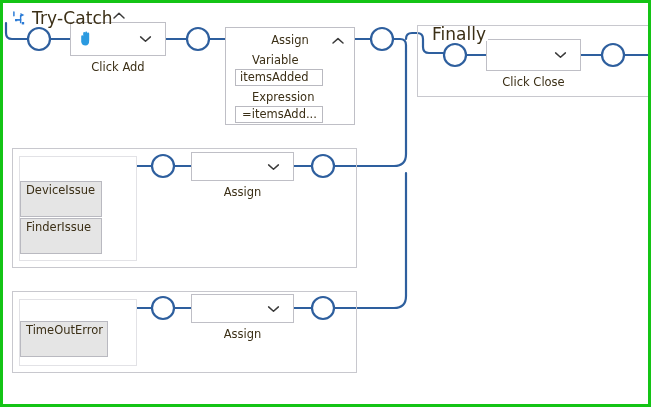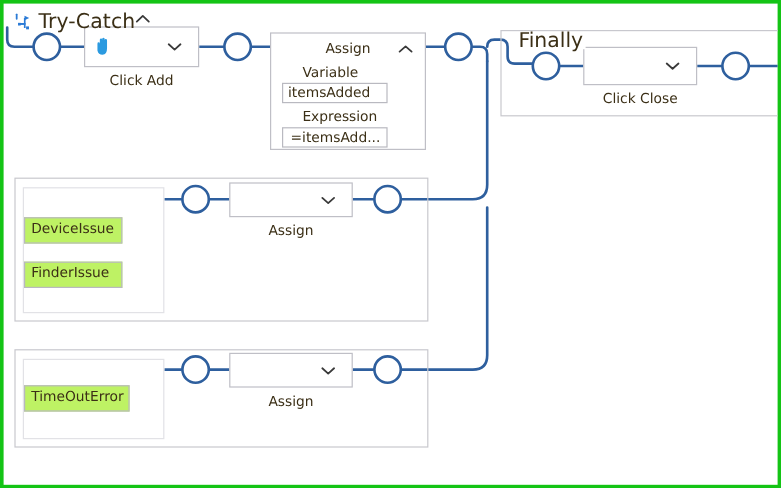--- a/index.html
+++ b/index.html
@@ -44,25 +44,25 @@
     border:1px solid #c8c8ce;background:transparent;
   }
   .tagbox{
     position:absolute;box-sizing:border-box;
     border:1px solid #e2e2e6;background:#ffffff;
   }
 
   
   .chip{
     position:absolute;box-sizing:border-box;
-    border:1px solid #b9b9c0;background:#bef264;
+    border:1px solid #b9b9c0;background:#e5e5e5;
     font-size:11.5px;color:#3b2f16;
     padding:1px 4px 2px 5px;
     white-space:nowrap;line-height:14px;
-    height:22px;
+    height:36px;
   }
 
   
   .dd{
     position:absolute;box-sizing:border-box;
     border:1px solid #bfbfc6;background:#ffffff;
     display:flex;align-items:center;
   }
   .dd .hand{margin-left:8px;display:block;}
   .dd .caret{

